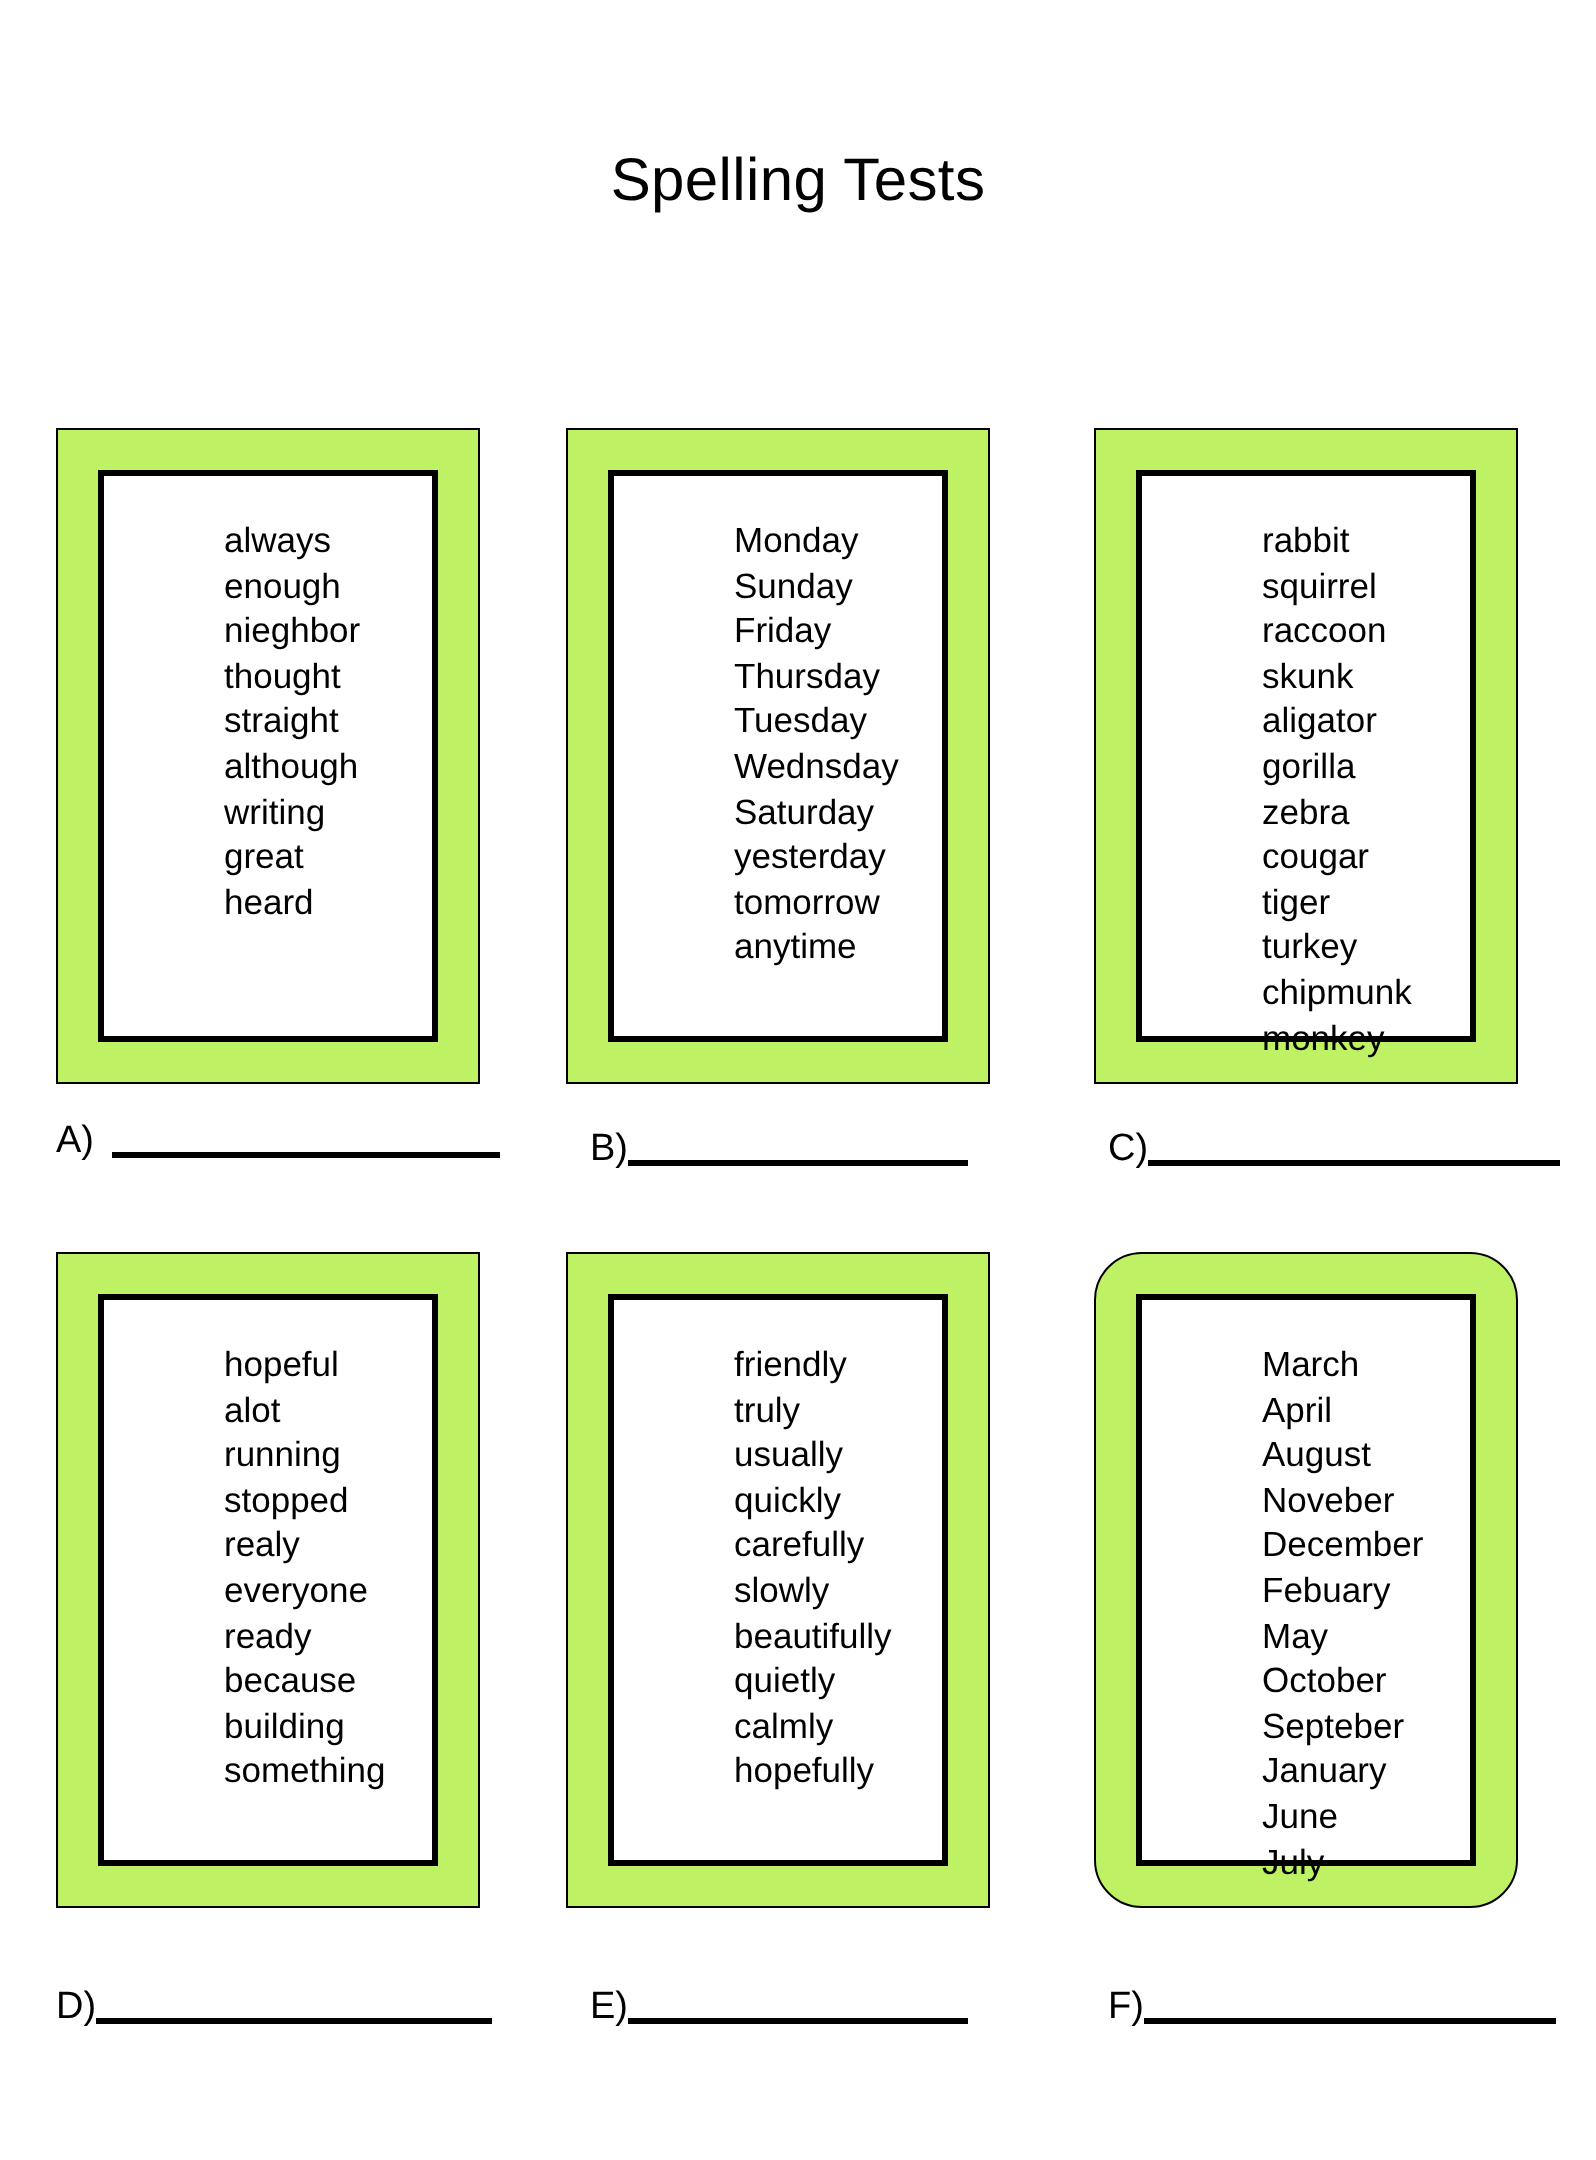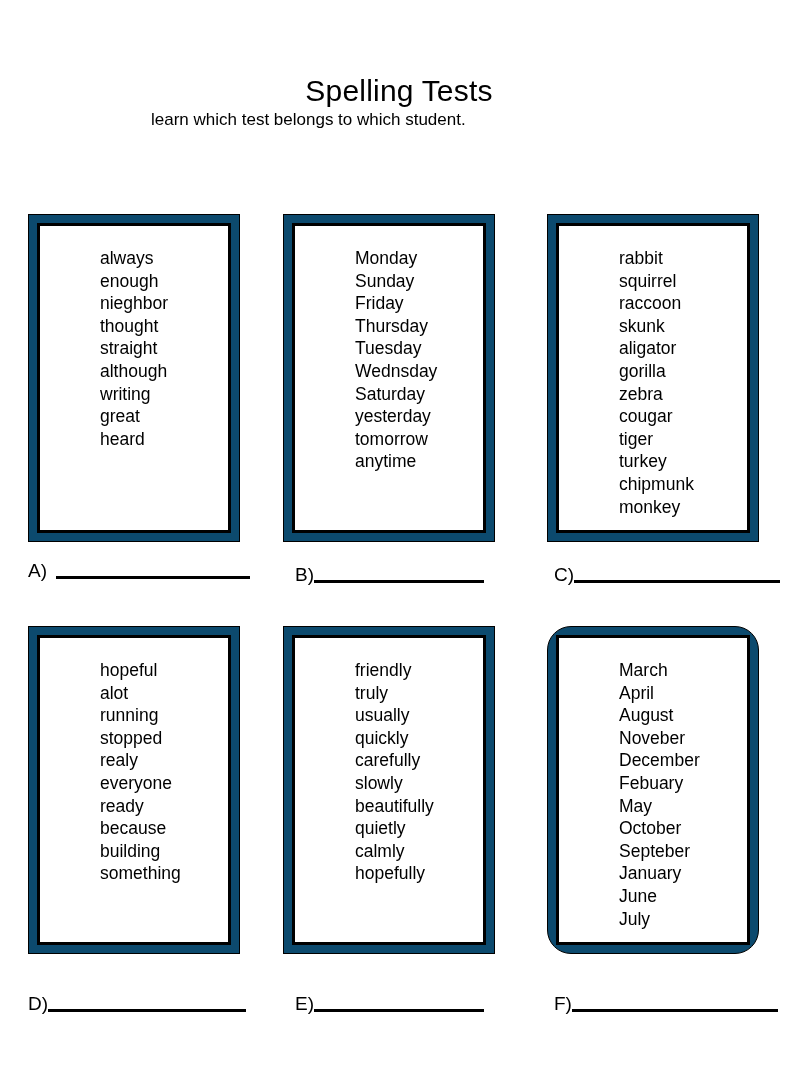--- a/index.html
+++ b/index.html
@@ -43,22 +43,22 @@
     white-space: nowrap;
   }
 
   
   .box {
     position: absolute;
     width: 212px;
     height: 328px;
     box-sizing: border-box;
     border: 1px solid #000000;
-    background: #0c4a6e;
-    padding: 8px;
+    background: #bef264;
+    padding: 20px;
   }
   .box-inner {
     width: 100%;
     height: 100%;
     box-sizing: border-box;
     border: 3px solid #000000;
     background: #ffffff;
     position: relative;
   }
   .word-list {
@@ -121,21 +121,20 @@
 
   #ans-f { left: 554px; top: 989px; }
   #ans-f .answer-rule { width: 206px; margin-left: 0px; }
 </style>
 </head>
 <body>
 
 <h1 class="page-title">Spelling Tests</h1>
 
 <div class="instructions">
-  <span class="ins-line">learn which test belongs to which student.</span>
 </div>
 
 <div class="box" id="box-a">
   <div class="box-inner">
     <ul class="word-list">
         <li>always</li>
         <li>enough</li>
         <li>nieghbor</li>
         <li>thought</li>
         <li>straight</li>

